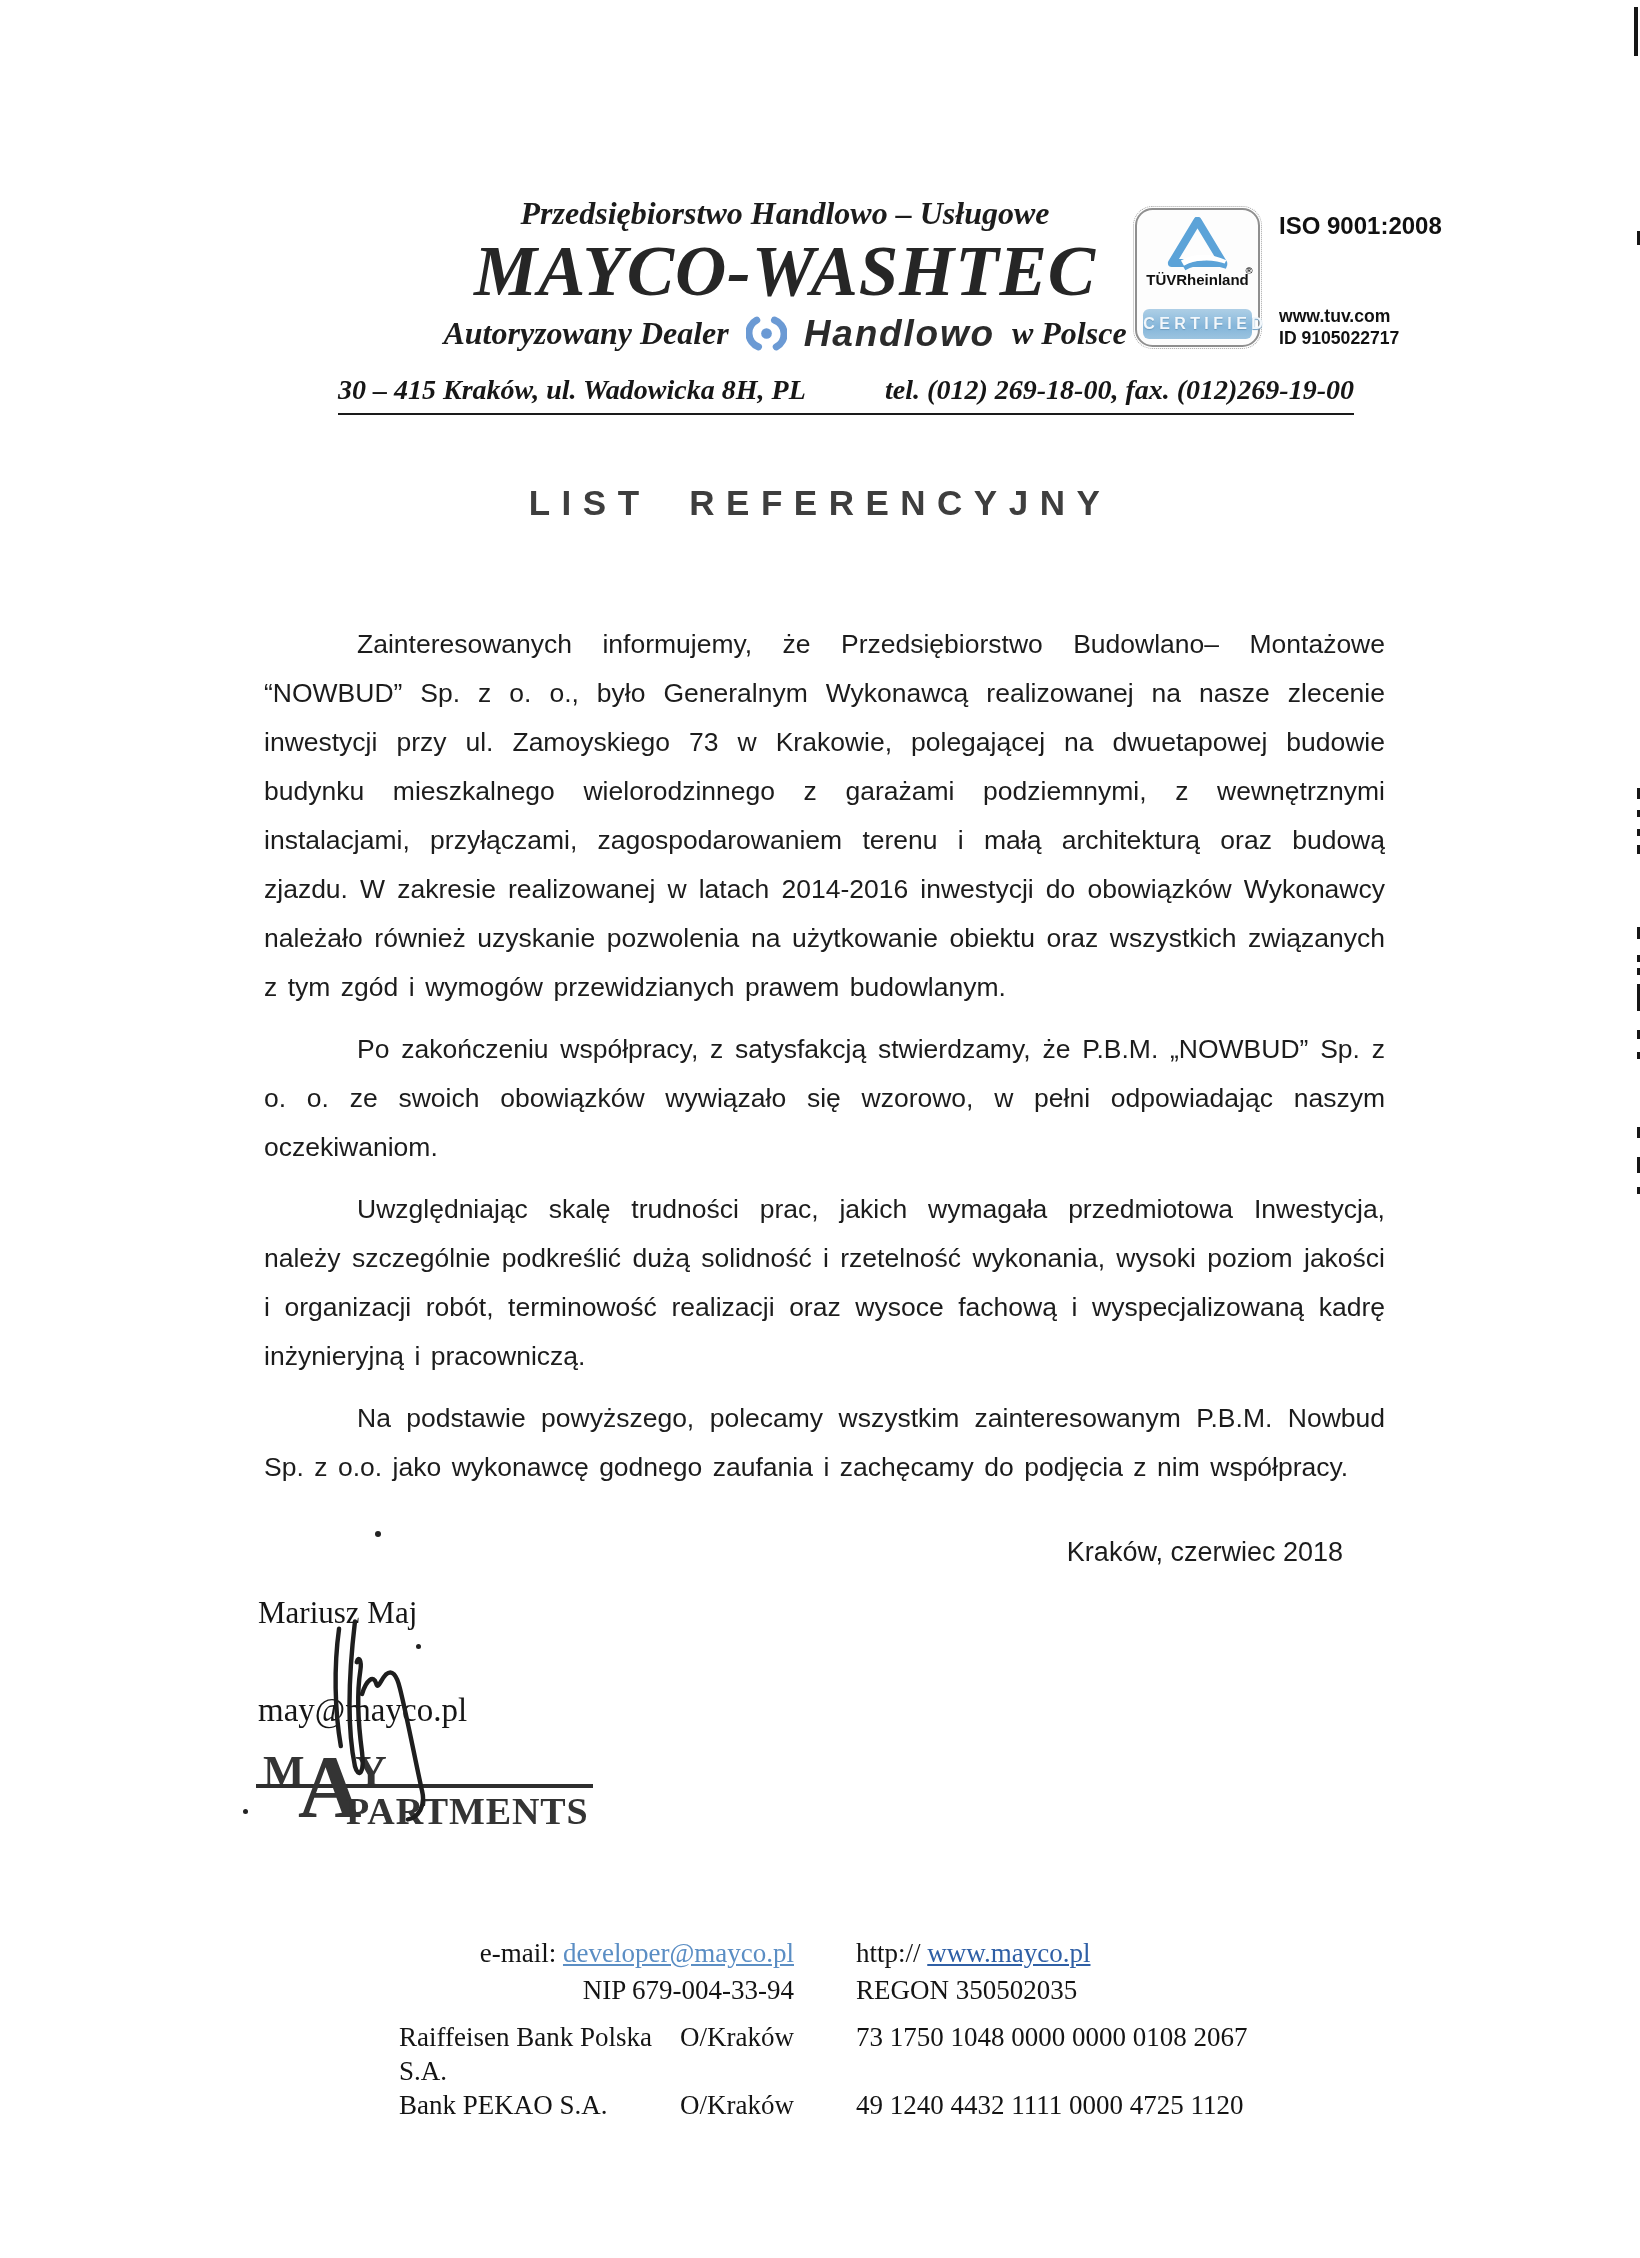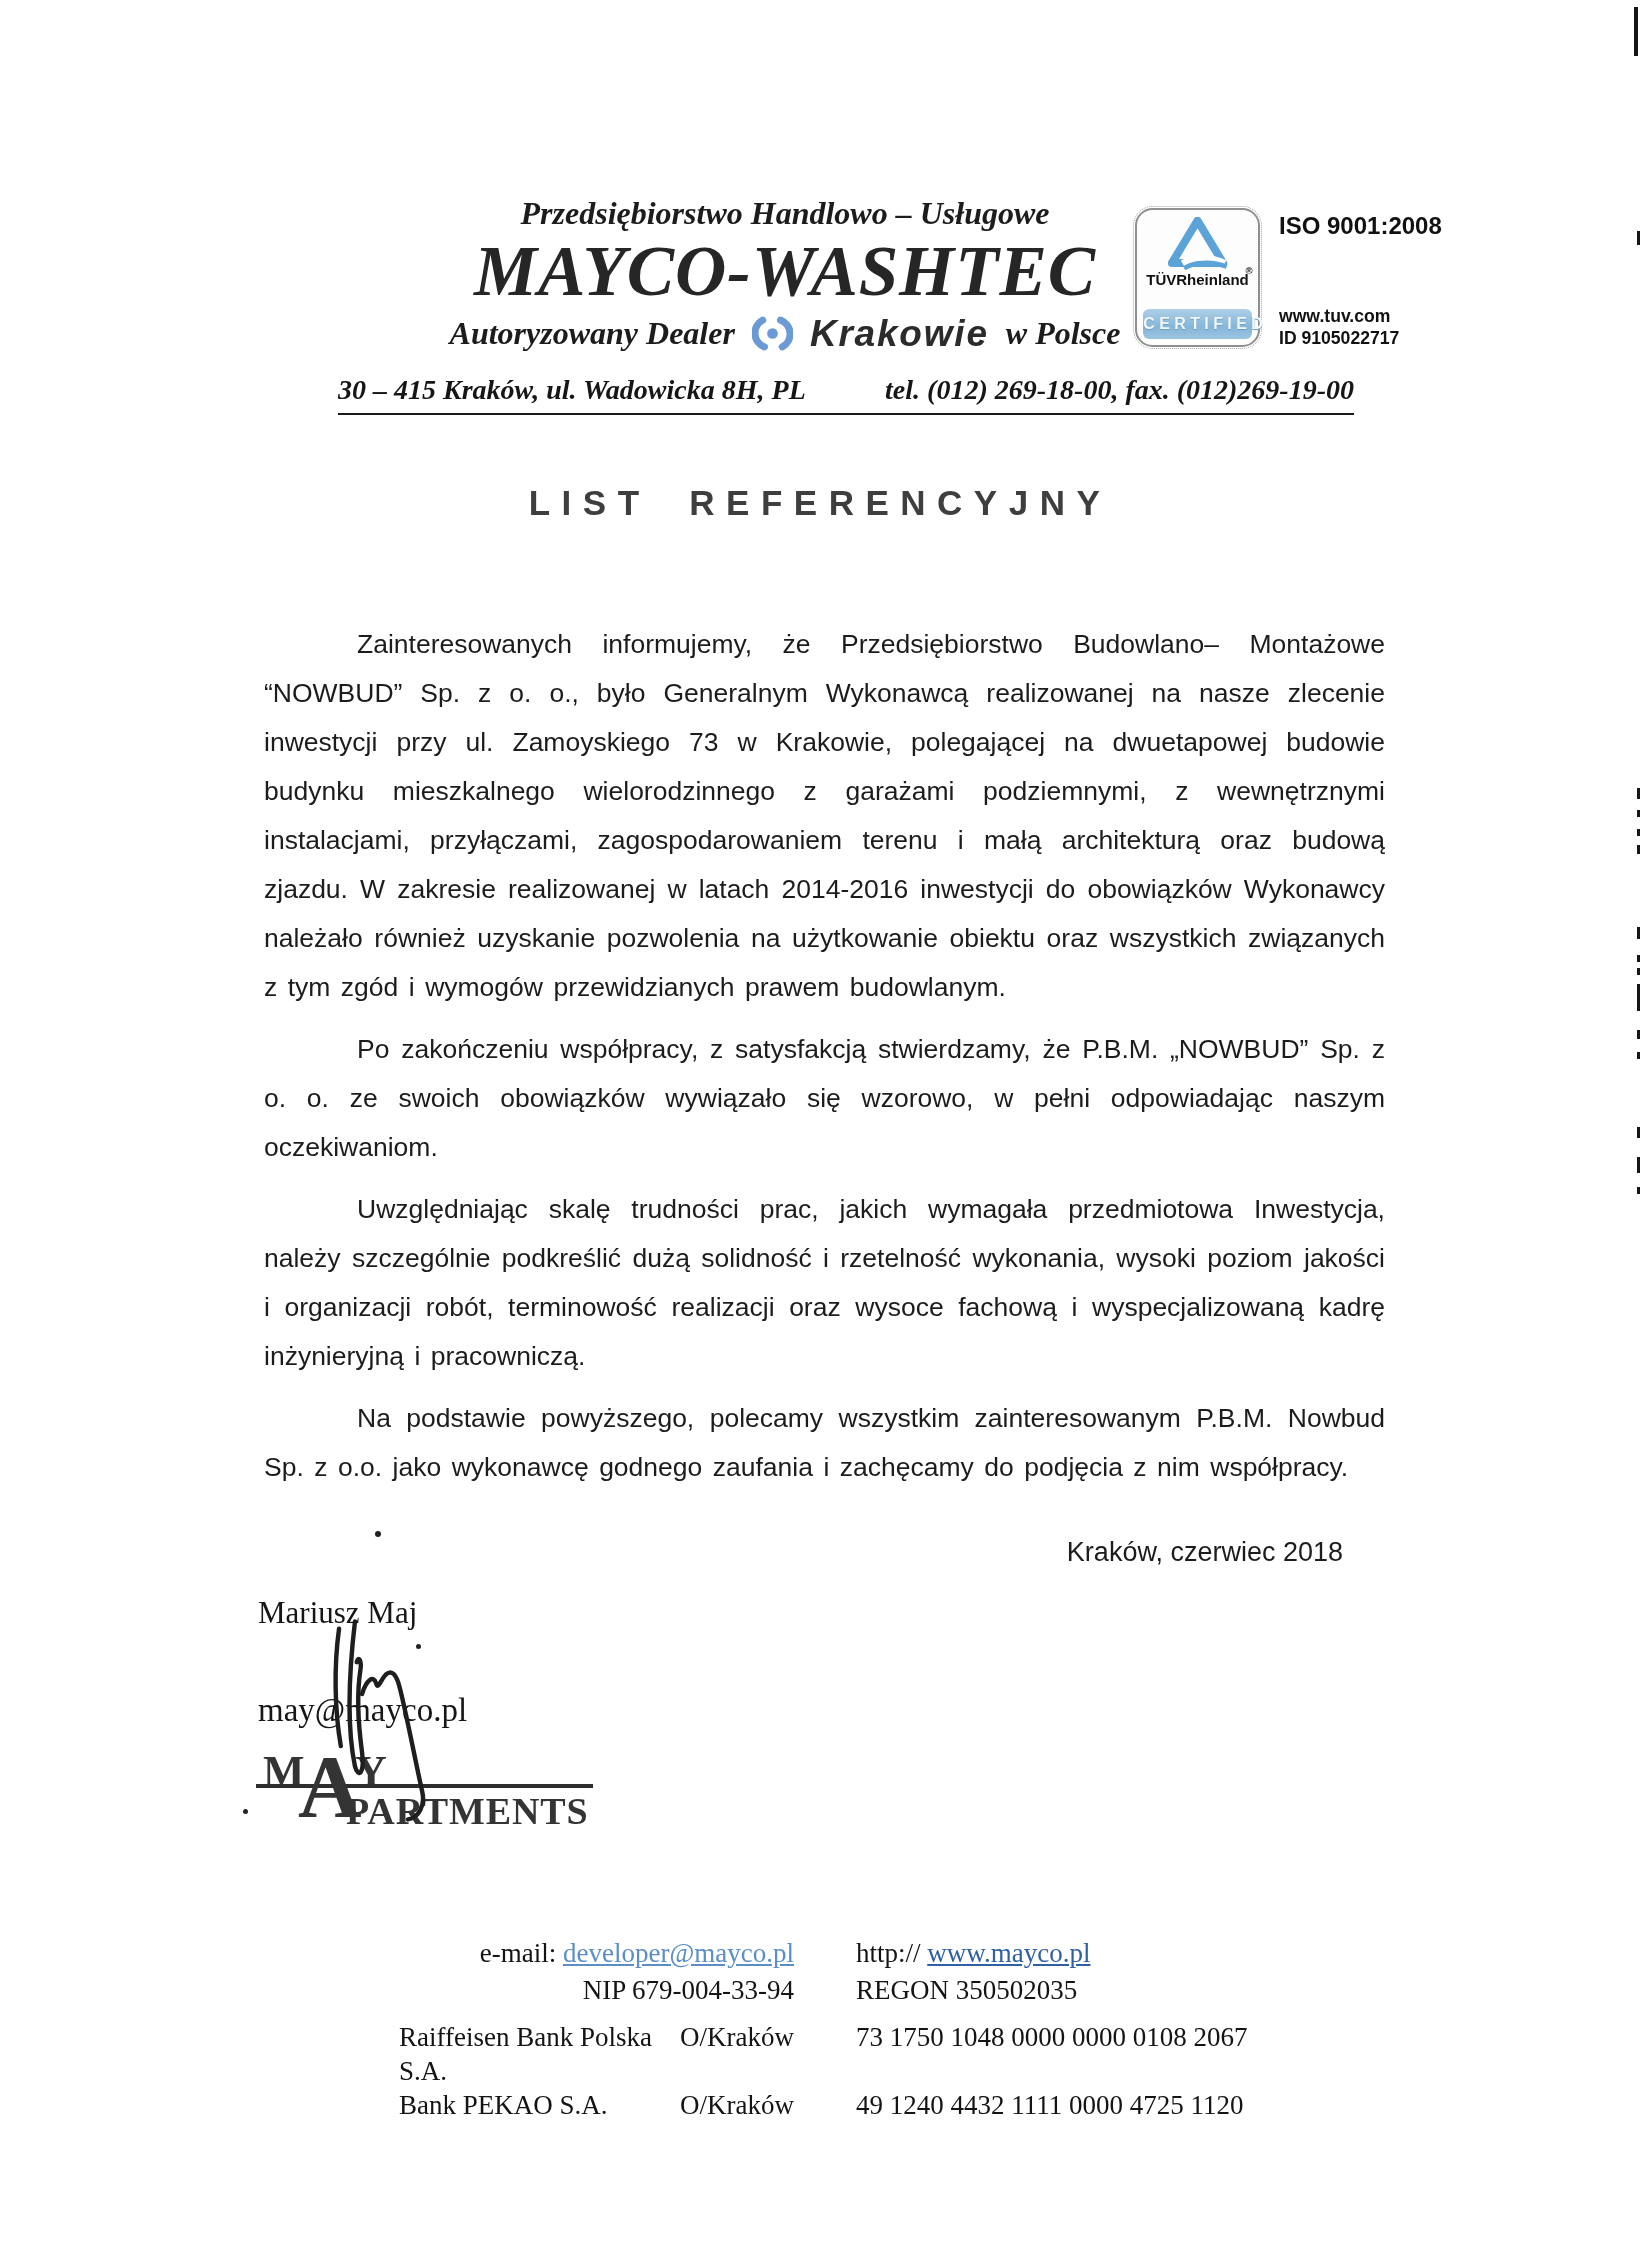--- a/index.html
+++ b/index.html
@@ -95,21 +95,21 @@
       <span class="dealer-txt">Autoryzowany Dealer</span>
       <span style="display:inline-flex;">
         <svg width="41" height="41" viewBox="0 0 46 46">
           <g fill="none" stroke="#6b9ad4" stroke-width="8" stroke-linecap="round">
             <path d="M 12,8 A 16.5 16.5 0 0 0 14,38"></path>
             <path d="M 34,38 A 16.5 16.5 0 0 0 32,8"></path>
           </g>
           <circle cx="23" cy="23" r="6" fill="#6b9ad4"></circle>
         </svg>
       </span>
-      <span class="washtec-mark">Krakowie</span>
+      <span class="washtec-mark">Handlowo</span>
       <span class="dealer-txt">w Polsce</span>
     </div>
   </div>
 
   <div class="tuv-badge">
     <svg class="tuv-tri" width="69" height="55" viewBox="0 0 78 62">
       <path d="M 39,4 L 68,52 L 10,52 Z" fill="none" stroke="#5ca3d8" stroke-width="9" stroke-linejoin="round"></path>
       <path d="M 22,52 C 36,44 54,44 70,52" fill="none" stroke="#ffffff" stroke-width="7"></path>
       <path d="M 24,58 C 38,50 56,50 72,56" fill="none" stroke="#5ca3d8" stroke-width="5"></path>
     </svg>

